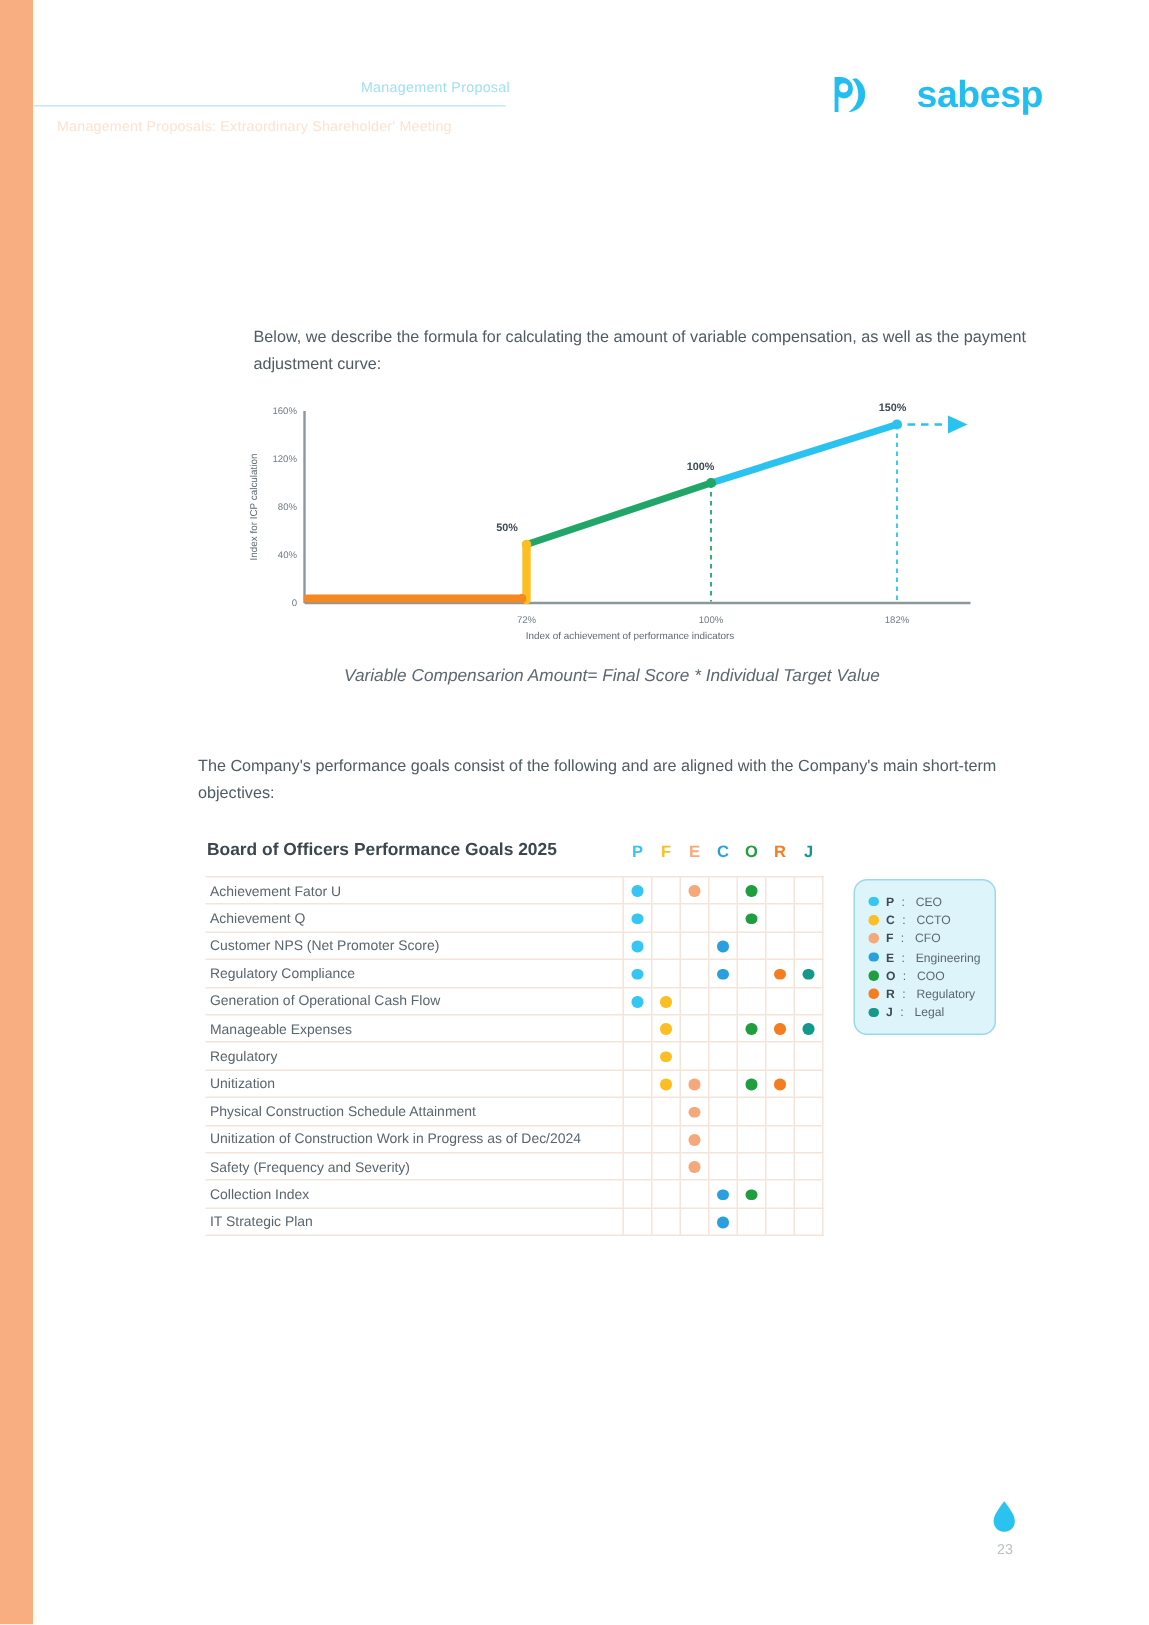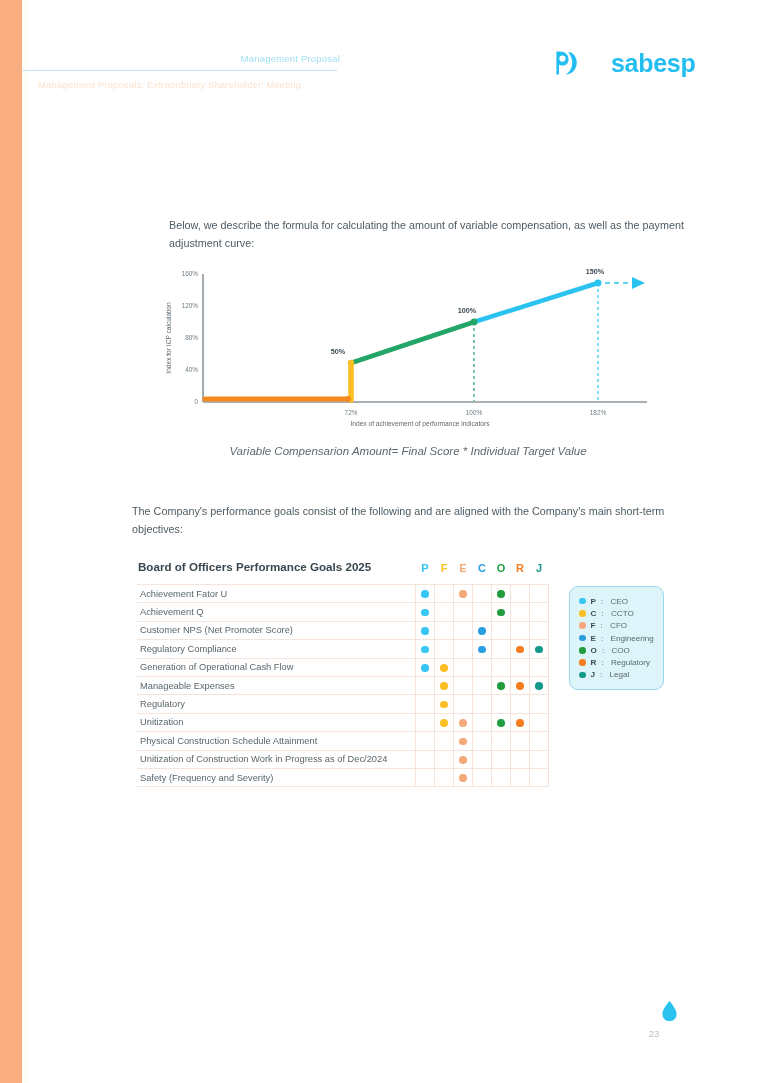--- a/index.html
+++ b/index.html
@@ -172,21 +172,21 @@
     color: #5A666D;
     white-space: nowrap;
   }
   .legend-row .dot { width: 6.6px; height: 6.6px; }
   .legend-row b { color: #3E4A51; font-weight: bold; }
 
   
   #footer-drop { position: absolute; left: 661px; top: 1000px; width: 17px; height: 22px; }
   #page-num {
     position: absolute;
-    left: 639px; top: 1028px;
+    left: 655px; top: 1028px;
     width: 30px;
     text-align: center;
     font-size: 9.5px;
     color: #B9C2C7;
   }
 </style>
 </head>
 <body>
 
 <div id="left-strip"></div>
@@ -375,20 +375,40 @@
       <tr>
         <td class="rowlabel">Safety (Frequency and Severity)</td>
         <td class="cell"></td>
         <td class="cell"></td>
         <td class="cell"><span class="dot" style="background: rgb(245, 169, 123);"></span></td>
         <td class="cell"></td>
         <td class="cell"></td>
         <td class="cell"></td>
         <td class="cell"></td>
       </tr>
+      <tr>
+        <td class="rowlabel">Collection Index</td>
+        <td class="cell"></td>
+        <td class="cell"></td>
+        <td class="cell"></td>
+        <td class="cell"><span class="dot" style="background: rgb(42, 159, 224);"></span></td>
+        <td class="cell"><span class="dot" style="background: rgb(31, 157, 63);"></span></td>
+        <td class="cell"></td>
+        <td class="cell"></td>
+      </tr>
+      <tr>
+        <td class="rowlabel">IT Strategic Plan</td>
+        <td class="cell"></td>
+        <td class="cell"></td>
+        <td class="cell"></td>
+        <td class="cell"><span class="dot" style="background: rgb(42, 159, 224);"></span></td>
+        <td class="cell"></td>
+        <td class="cell"></td>
+        <td class="cell"></td>
+      </tr>
     </tbody>
 </table>
 
 <div id="legend">
     <div class="legend-row"><span class="dot" style="background: rgb(53, 198, 244);"></span><b>P</b>:&nbsp;<span>CEO</span></div>
     <div class="legend-row"><span class="dot" style="background: rgb(251, 191, 36);"></span><b>C</b>:&nbsp;<span>CCTO</span></div>
     <div class="legend-row"><span class="dot" style="background: rgb(245, 169, 123);"></span><b>F</b>:&nbsp;<span>CFO</span></div>
     <div class="legend-row"><span class="dot" style="background: rgb(42, 159, 224);"></span><b>E</b>:&nbsp;<span>Engineering</span></div>
     <div class="legend-row"><span class="dot" style="background: rgb(31, 157, 63);"></span><b>O</b>:&nbsp;<span>COO</span></div>
     <div class="legend-row"><span class="dot" style="background: rgb(245, 124, 31);"></span><b>R</b>:&nbsp;<span>Regulatory</span></div>

